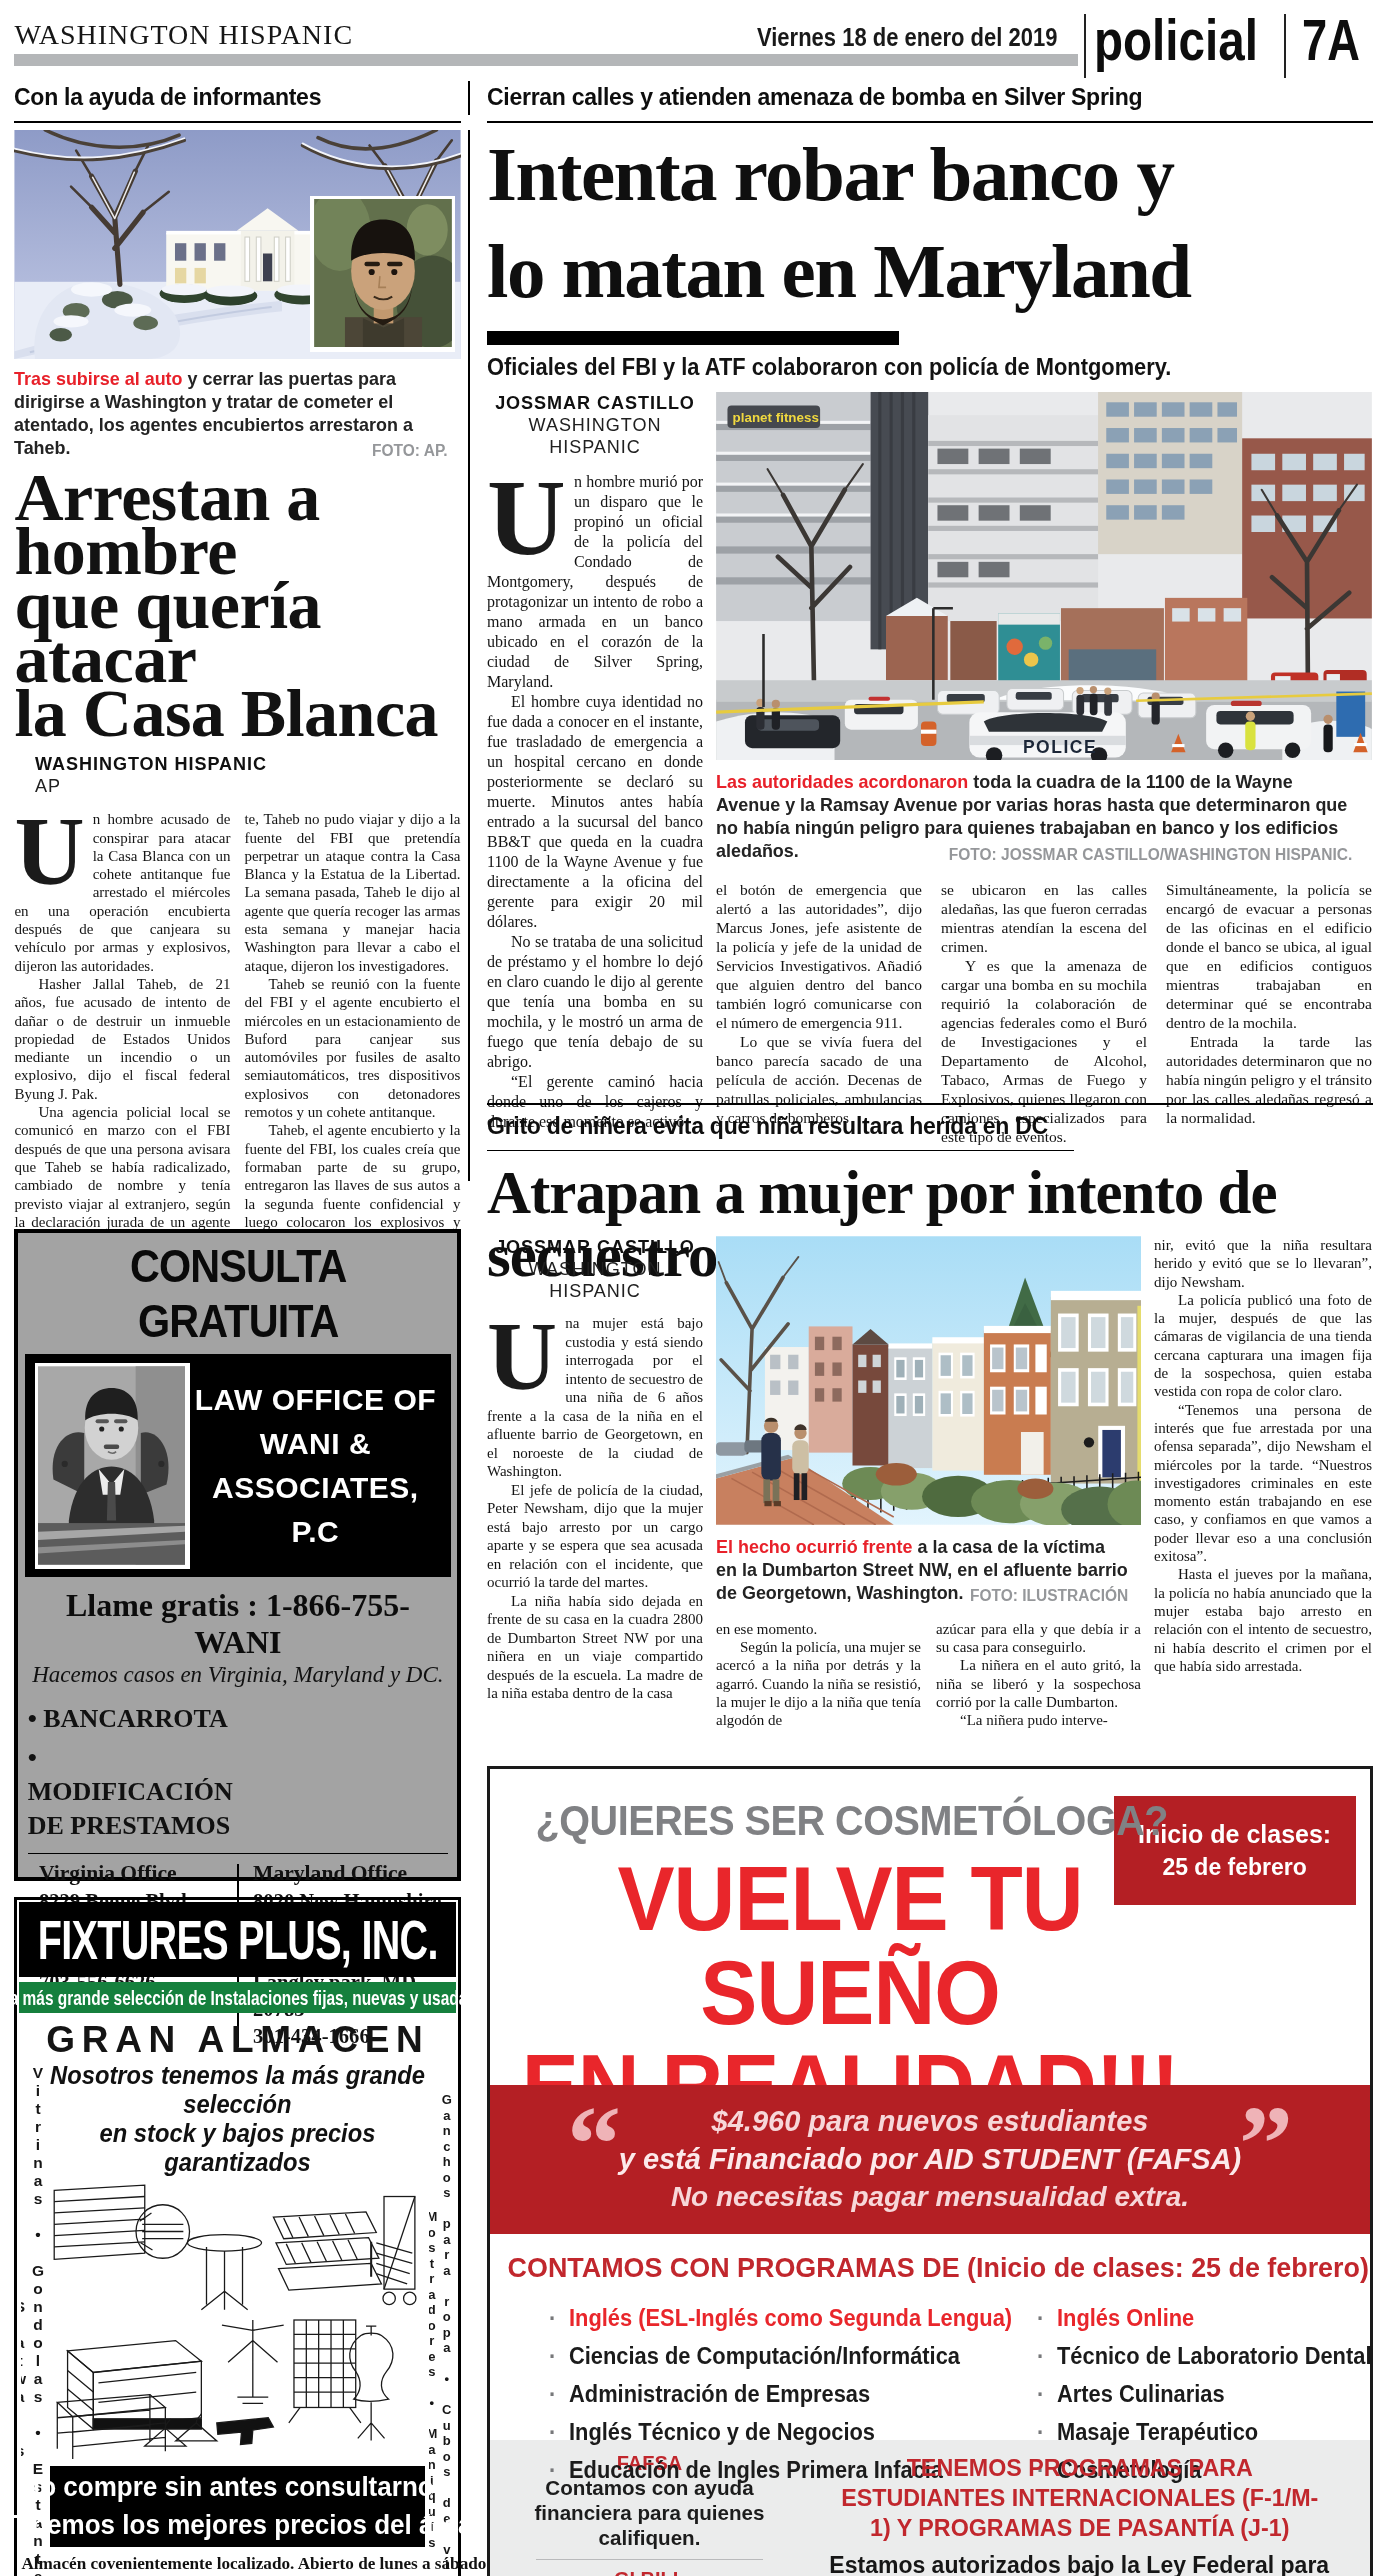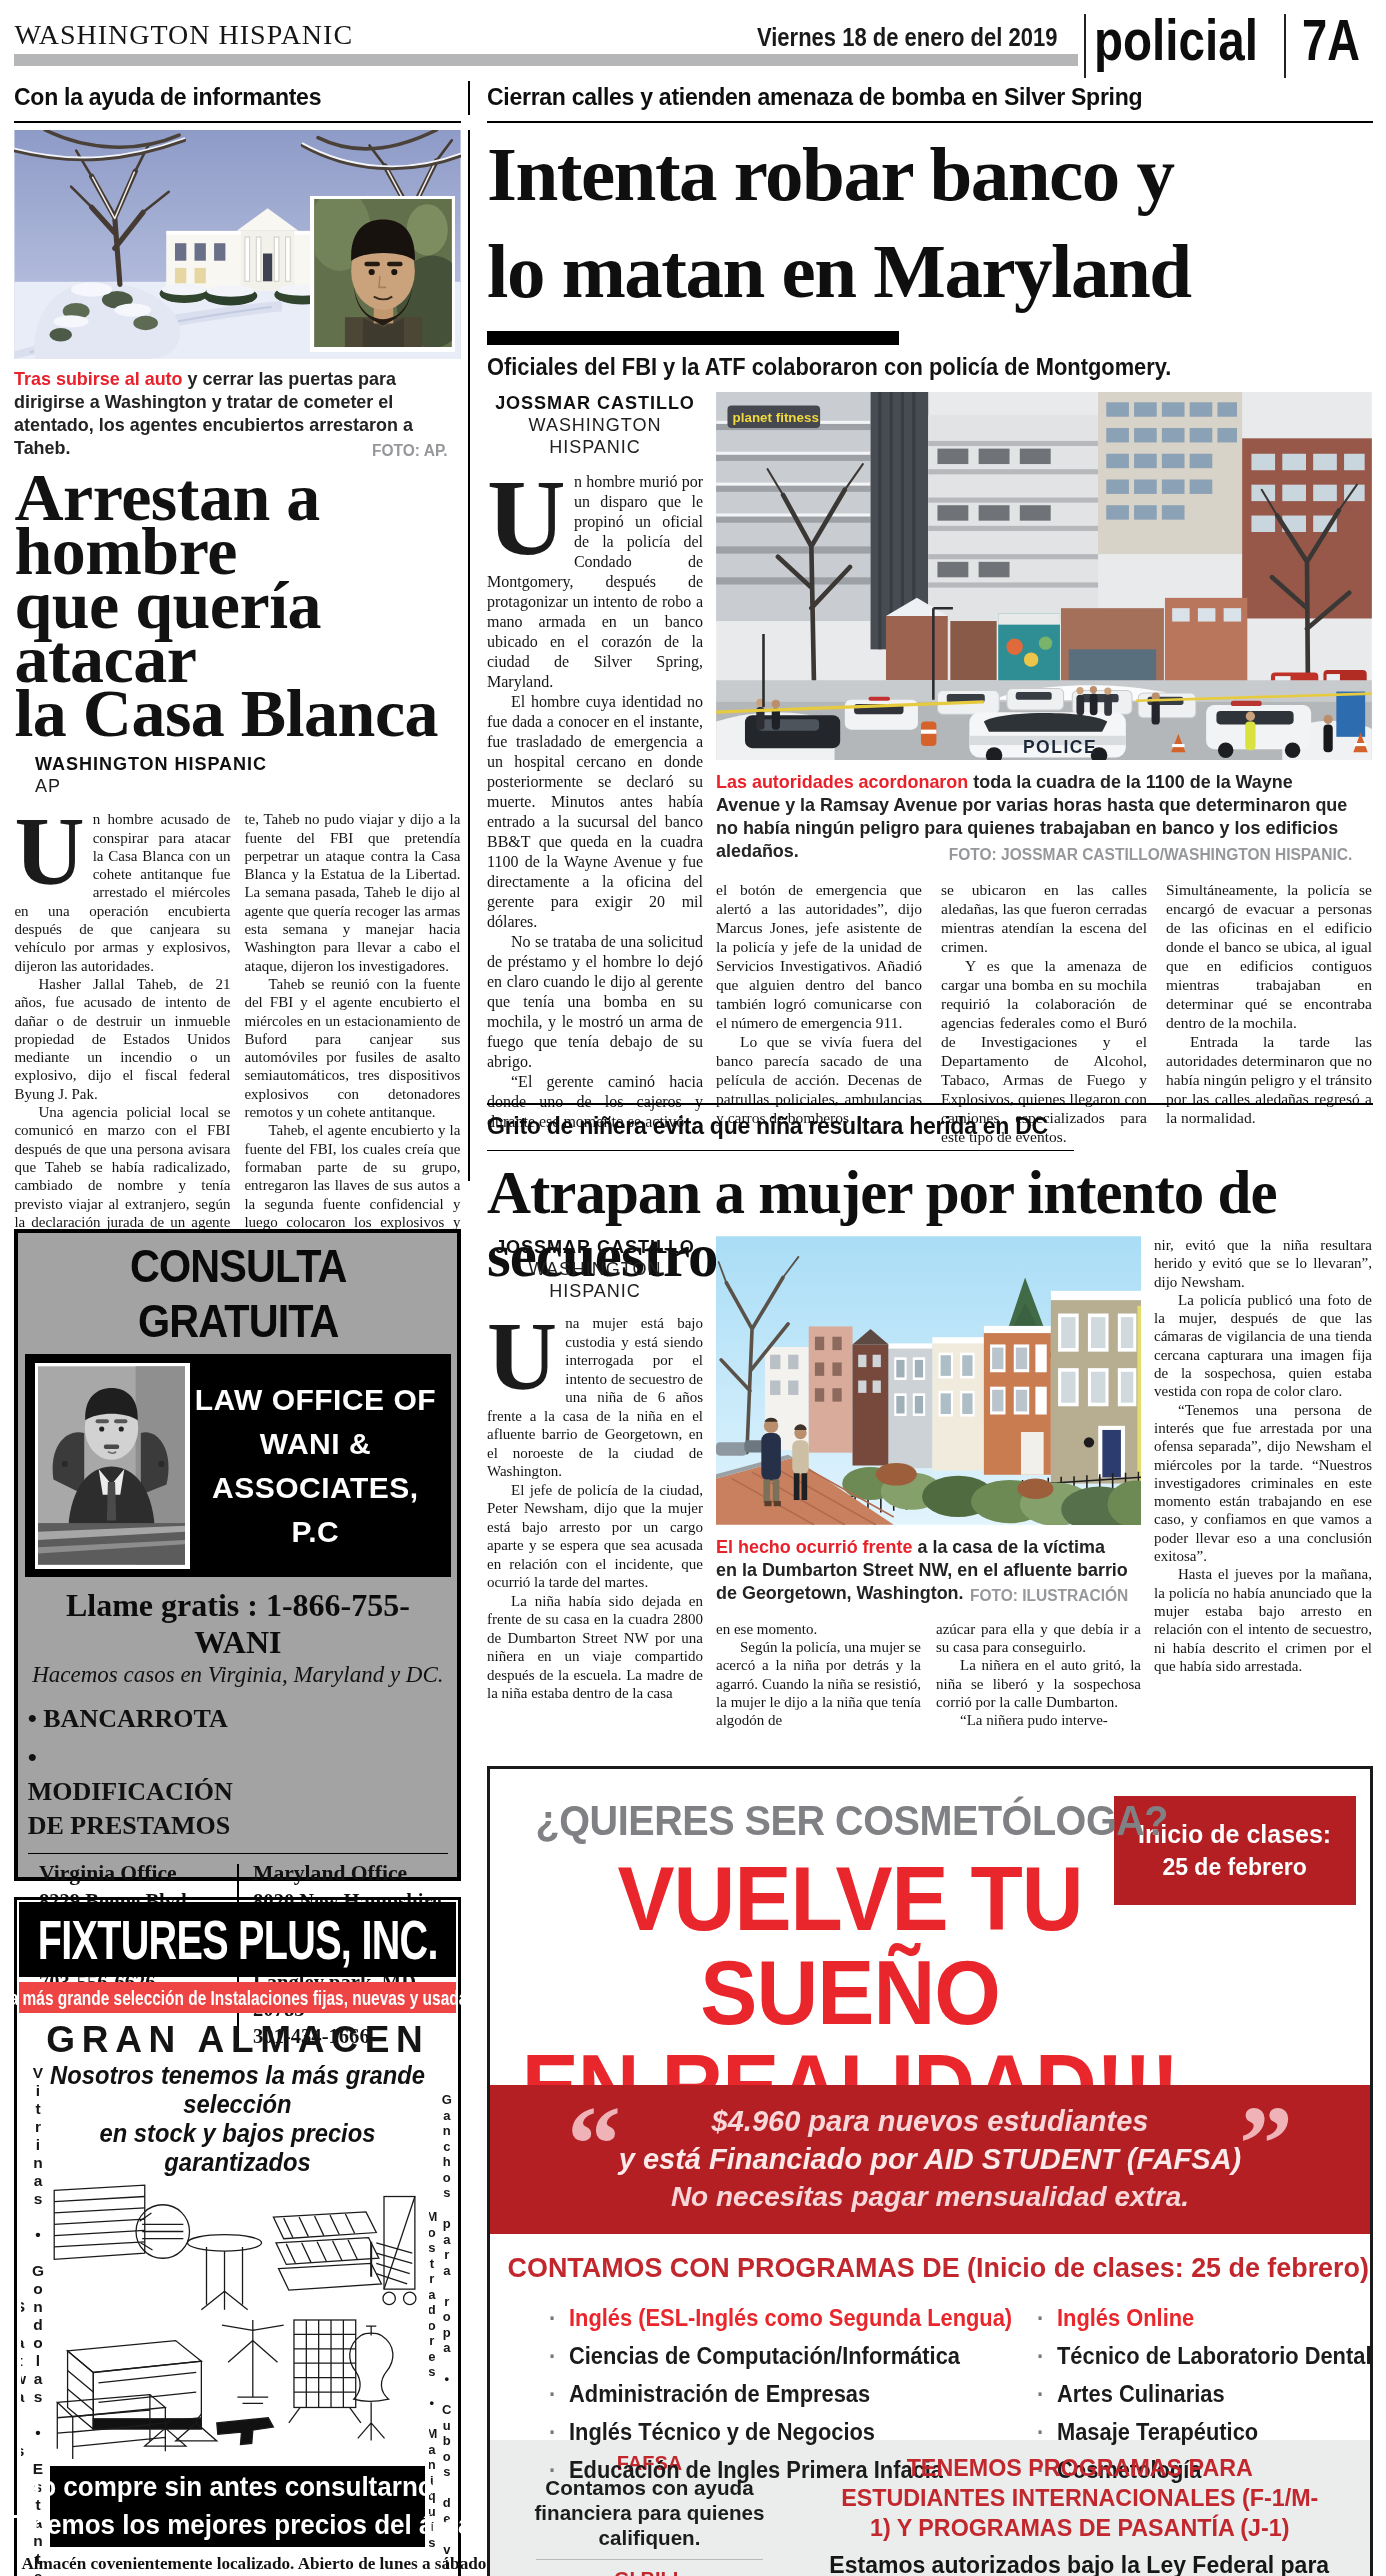--- a/index.html
+++ b/index.html
@@ -73,21 +73,21 @@
   .w-offices{display:flex;margin-top:7.2px;}
   .w-office{width:50%;padding-left:14.4px;box-sizing:border-box;font-family:"Liberation Serif","DejaVu Serif",serif;font-weight:bold;}
   .w-office .on{font-size:21.6px;margin-bottom:2.1px;}
   .w-office .ol{font-size:20.6px;line-height:27px;}
   .w-div{width:1.5px;background:#000;margin:3.1px 0;}
 
   
   .fx{border:3.1px solid #000;box-sizing:border-box;position:relative;}
   .fx-title{background:#000;color:#fff;height:75px;margin:2.1px;display:flex;align-items:center;justify-content:center;}
   .fx-title span{font-size:55px;font-weight:bold;transform:scaleX(.72);letter-spacing:-1px;white-space:nowrap;}
-  .fx-sub{background:#ef4444;color:#fff;height:31px;margin:0 2.1px;display:flex;align-items:center;justify-content:center;}
+  .fx-sub{background:#15803d;color:#fff;height:31px;margin:0 2.1px;display:flex;align-items:center;justify-content:center;}
   .fx-sub span{font-size:20.6px;font-weight:bold;transform:scaleX(.75);white-space:nowrap;}
   .fx-gran{text-align:center;margin-top:6.2px;font-size:37px;font-weight:bold;letter-spacing:6.7px;color:#141414;}
   .fx-promo{text-align:center;font-style:italic;font-weight:bold;font-size:25px;line-height:29px;transform:scaleX(.95);}
   .fx-rail{position:absolute;top:112px;bottom:31px;width:25px;writing-mode:vertical-rl;text-orientation:upright;
            font-weight:bold;color:#161616;text-align:center;overflow:hidden;}
   .fx-rail.l{left:4.1px;font-size:15.5px;letter-spacing:1px;}
   .fx-rail.r{right:4.1px;font-size:13px;letter-spacing:0.5px;}
   .fx-mid{margin:3.1px 30px 0 30px;}
   .fx-banner2{margin:5.2px 33px 0 33px;background:#000;color:#fff;height:81px;display:flex;flex-direction:column;
               align-items:center;justify-content:center;}

